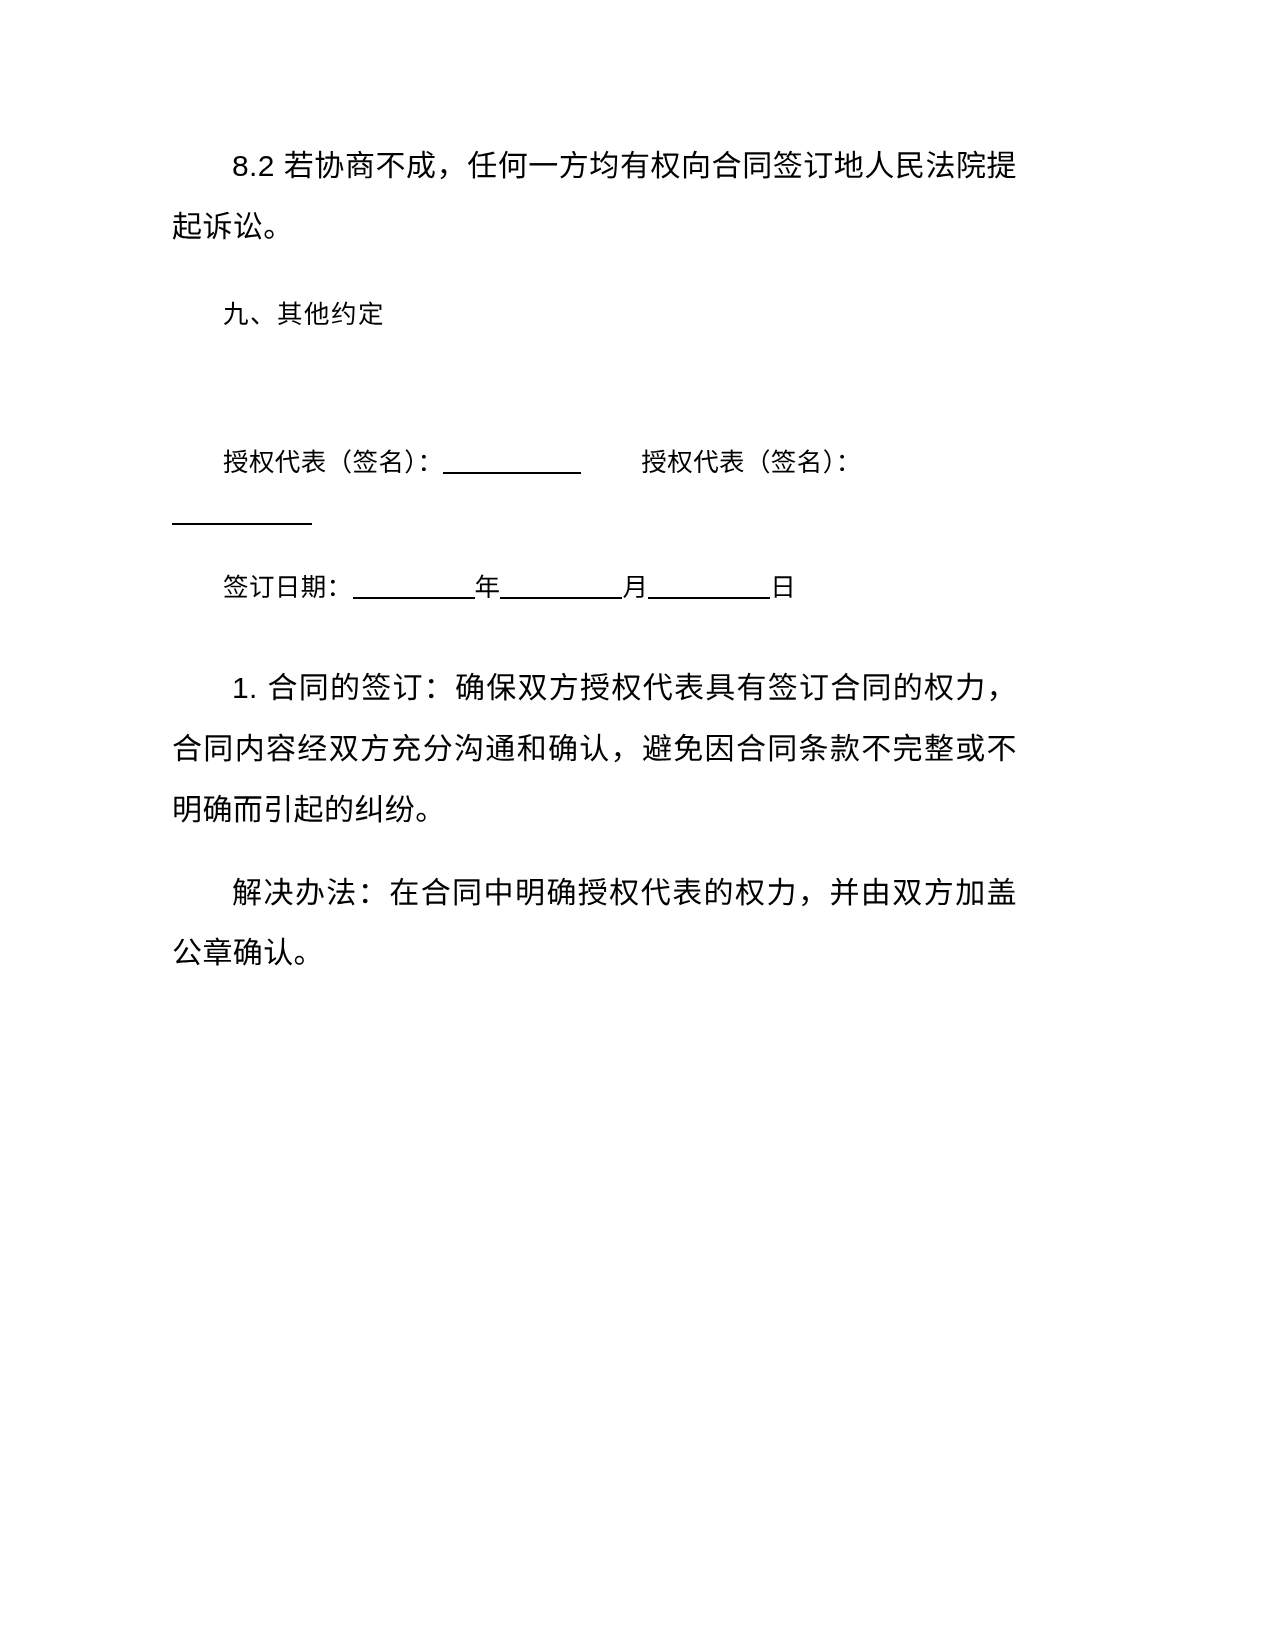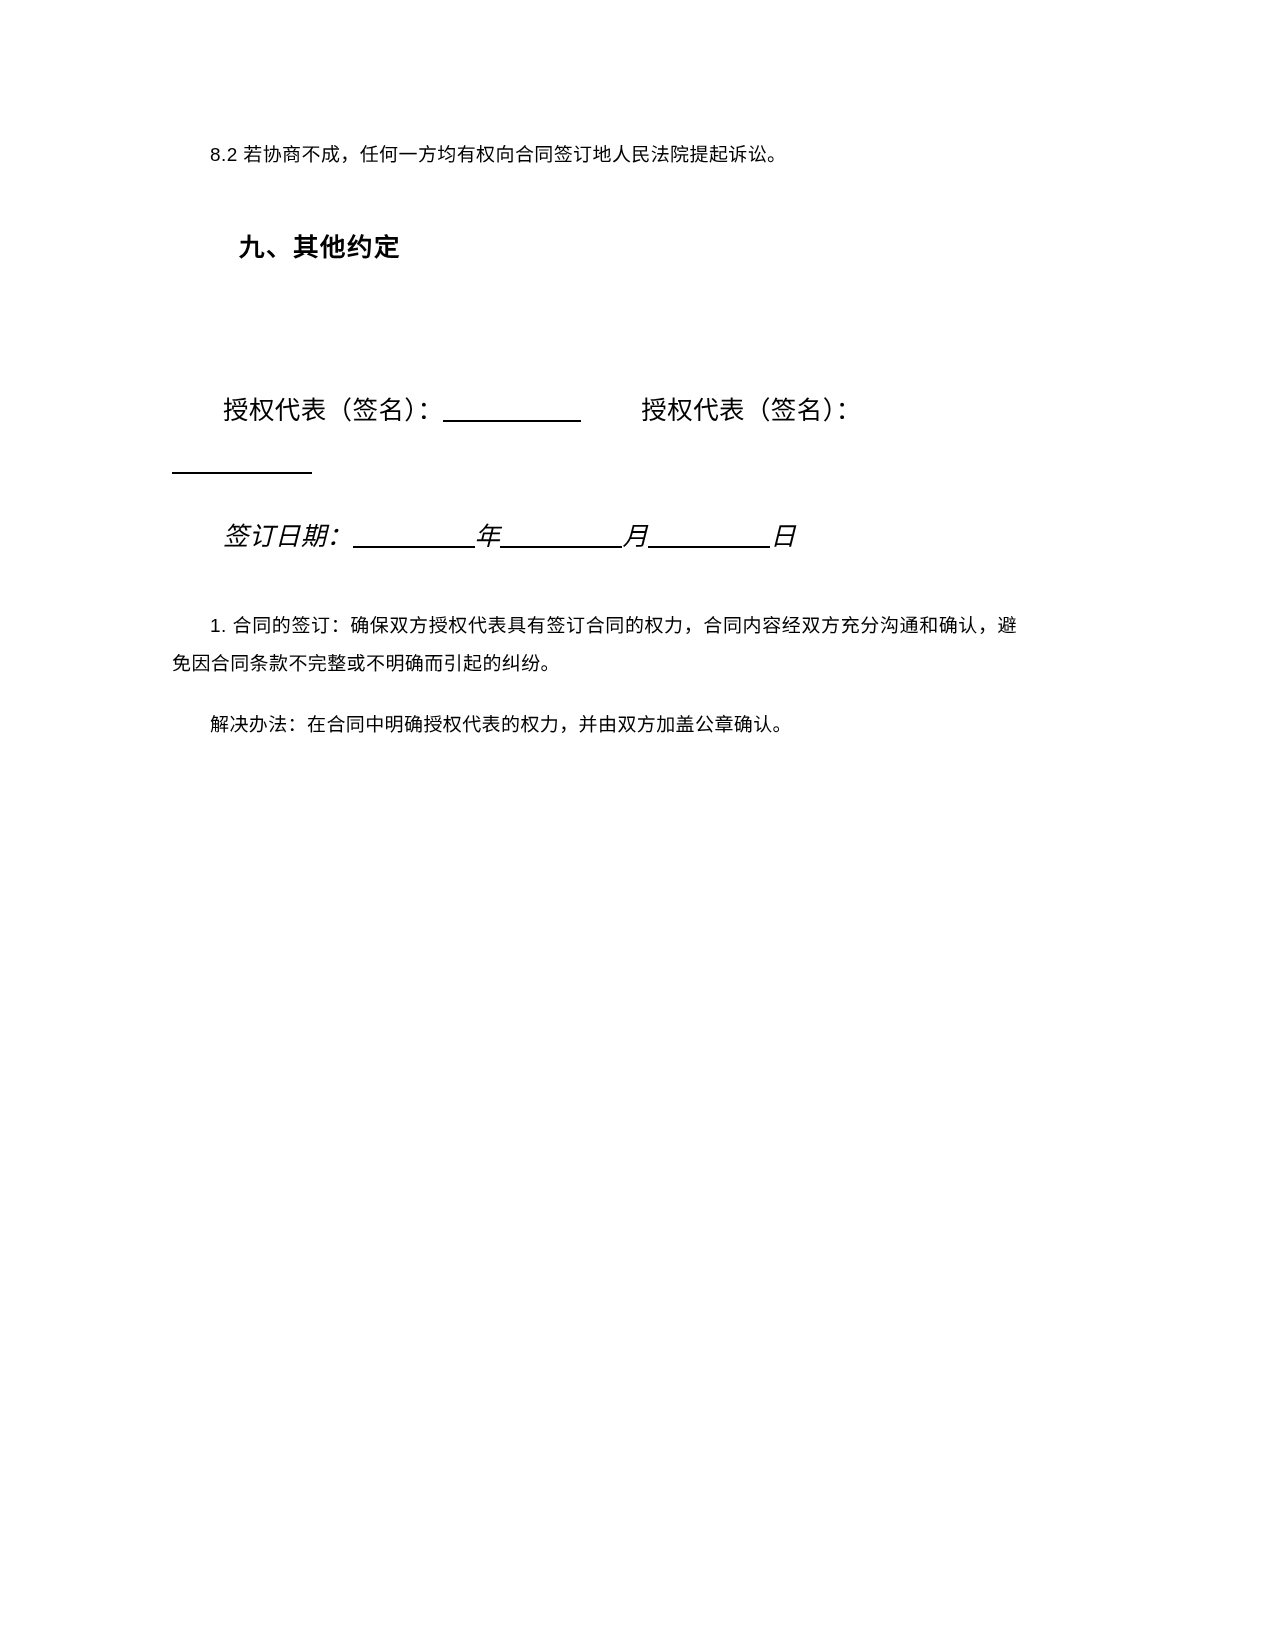--- a/index.html
+++ b/index.html
@@ -22,39 +22,39 @@
     box-sizing: border-box;
   }
   .content {
     position: absolute;
     left: 172px;
     top: 136px;
     width: 845px;
   }
   
   .para {
-    font-size: 19px;
+    font-size: 30px;
     line-height: 2.03;
     letter-spacing: 0.4px;
     text-align: justify;
     text-justify: inter-ideograph;
     margin: 0 0 0 0;
     text-indent: 2em;
     word-break: break-all;
   }
   .gap-sm { height: 22px; }
   .gap-md { height: 36px; }
 
   .heading {
     font-size: 25.5px;
-    font-weight: bold;
+    font-weight: normal;
     line-height: 1.6;
     text-indent: 2em;
     letter-spacing: 1.5px;
-    margin: 16px;
+    margin: 0;
   }
 
   
   .sig-row {
     font-size: 25.5px;
     line-height: 2.03;
     text-indent: 2em;
     letter-spacing: 0.4px;
     margin: 0;
     white-space: normal;
@@ -78,21 +78,20 @@
     line-height: 2.03;
     margin: 0;
     text-indent: 0;
   }
   .date-row {
     font-size: 25.5px;
     line-height: 2.03;
     text-indent: 2em;
     margin: 0;
     letter-spacing: 0.4px;
-    font-style: italic;
   }
 </style>
 </head>
 <body>
 
 <div class="page">
   <div class="content">
 
     <p class="para">8.2 若协商不成，任何一方均有权向合同签订地人民法院提起诉讼。</p>
 

